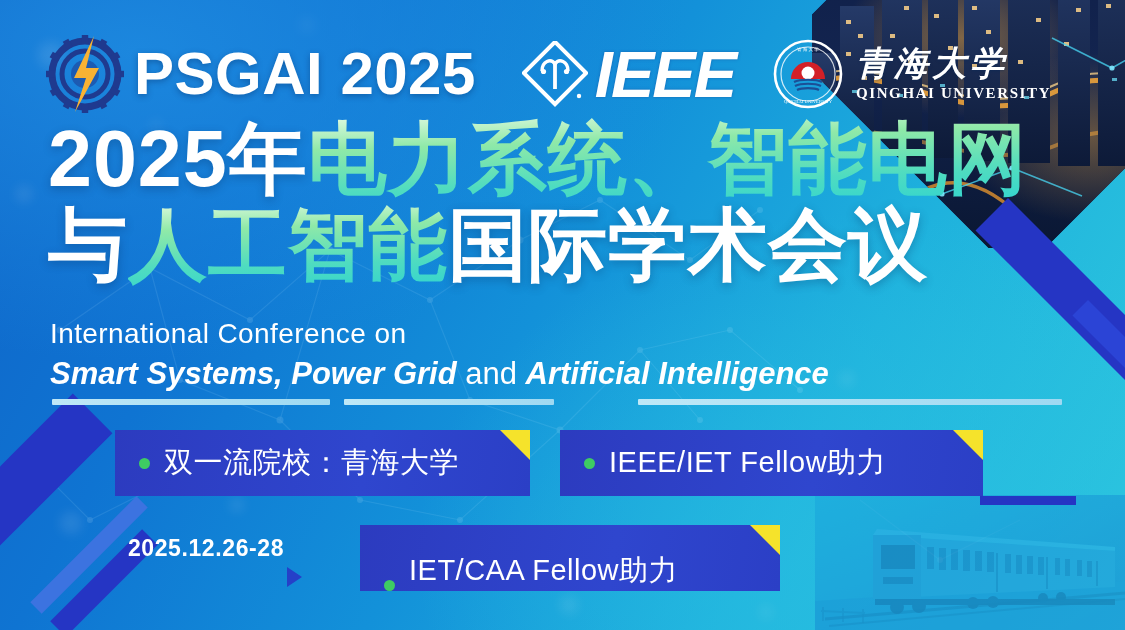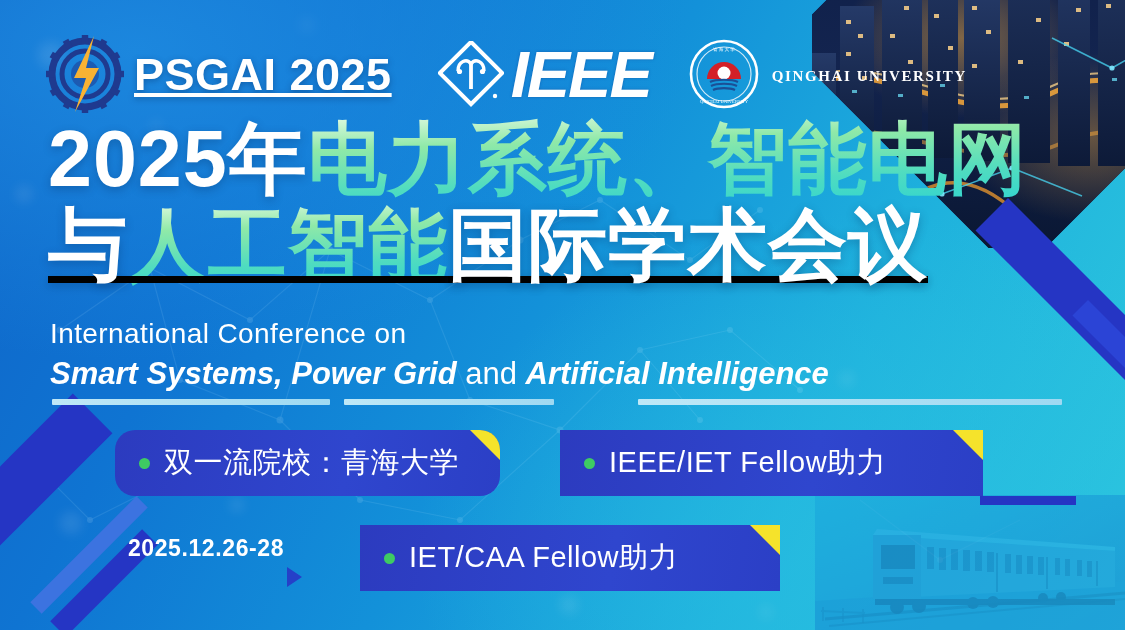--- a/index.html
+++ b/index.html
@@ -46,24 +46,23 @@
   
   .train-wrap{
     position:absolute;right:0;bottom:0;width:310px;height:135px;overflow:hidden;
     opacity:.55;
   }
 
   
   .logos{position:absolute;left:46px;top:38px;display:flex;align-items:center;height:72px;}
   .psgai-logo{display:flex;align-items:center;}
   .psgai-text{
-    color:#ffffff;font-size:45px;font-weight:bold;letter-spacing:.5px;
+    color:#ffffff;font-size:60px;font-weight:bold;letter-spacing:.5px;
     margin-left:10px;line-height:1;
     text-shadow:0 2px 6px rgba(0,30,80,.35);
-    text-decoration:underline;
   }
   .ieee-block{display:flex;align-items:center;margin-left:46px;}
   .ieee-text{
     color:#ffffff;font-size:65px;font-weight:bold;letter-spacing:-2px;
     margin-left:7px;line-height:1;font-style:italic;
     text-shadow:0 0 3px rgba(20,90,170,.8);
   }
   .qh-block{display:flex;align-items:center;margin-left:38px;}
   .qh-names{margin-left:13px;display:flex;flex-direction:column;justify-content:center;}
   .qh-cn{
@@ -75,21 +74,21 @@
     color:#ffffff;font-size:15px;letter-spacing:1.6px;margin-top:5px;
     font-family:"Liberation Serif",serif;font-weight:bold;
   }
 
   
   .title{position:absolute;left:48px;top:121px;width:1020px;}
   .tline{
     font-size:79px;font-weight:bold;line-height:.96;white-space:nowrap;
     letter-spacing:1px;
   }
-  .tline.l2{margin-top:10px;text-decoration:underline;}
+  .tline.l2{margin-top:10px;}
   .w{color:#ffffff;text-shadow:0 3px 10px rgba(0,40,90,.30);}
   .g{
     background:linear-gradient(178deg,#e8fbe6 0%,#8fe9a8 32%,#4fdcc0 70%,#32d4cf 100%);
     -webkit-background-clip:text;background-clip:text;color:transparent;
     -webkit-text-fill-color:transparent;
   }
 
   
   .sub{position:absolute;left:50px;top:316px;}
   .sub1{color:#ffffff;font-size:28px;font-weight:400;letter-spacing:.4px;line-height:1.25;}
@@ -109,23 +108,23 @@
     position:absolute;right:0;top:0;width:0;height:0;
     border-top:30px solid #f5e32b;border-left:30px solid transparent;
   }
   .badge .dot{
     width:11px;height:11px;border-radius:50%;background:#3ecb63;
     margin-left:24px;flex:0 0 auto;
   }
   .badge .btxt{
     color:#ffffff;font-size:29px;margin-left:14px;white-space:nowrap;letter-spacing:.5px;
   }
-  #badge1{left:115px;top:430px;width:385px;border-radius:20px;}
+  #badge1{left:115px;top:430px;width:415px;}
   #badge2{left:560px;top:430px;width:423px;}
-  #badge3{left:360px;top:525px;width:420px;}
+  #badge3{left:360px;top:525px;width:420px;align-items:flex-end;}
 
   
   .datebox{position:absolute;left:110px;top:534px;width:192px;text-align:center;}
   .dateline{color:#ffffff;font-size:23px;font-weight:bold;letter-spacing:.6px;line-height:1.25;}
   .locline{
     color:#ffffff;font-size:23px;font-weight:bold;letter-spacing:1px;line-height:1.3;
     margin-top:4px;display:flex;align-items:center;justify-content:flex-end;gap:9px;
   }
   .tri{
     width:0;height:0;border-left:15px solid #2540c8;
@@ -423,20 +422,21 @@
           <path d="M 21 43 C 27 40, 43 40, 49 43"></path>
           <path d="M 22 47 C 28 44, 42 44, 48 47"></path>
           <path d="M 24 51 C 29 48.5, 41 48.5, 46 51"></path>
         </g>
         <g fill="#ffffff" font-size="4.6" font-family="Liberation Serif, serif">
           <text x="35" y="12" text-anchor="middle">青 海 大 学</text>
           <text x="35" y="64" text-anchor="middle">QINGHAI UNIVERSITY</text>
         </g>
       </svg>
       <div class="qh-names">
+        <div class="qh-cn">青海大学</div>
         <div class="qh-en">QINGHAI UNIVERSITY</div>
       </div>
     </div>
   </div>
 
   <div class="title">
     <div class="tline l1"><span class="w">2025年</span><span class="g">电力系统、智能电网</span></div>
     <div class="tline l2"><span class="w">与</span><span class="g">人工智能</span><span class="w">国际学术会议</span></div>
   </div>
 

